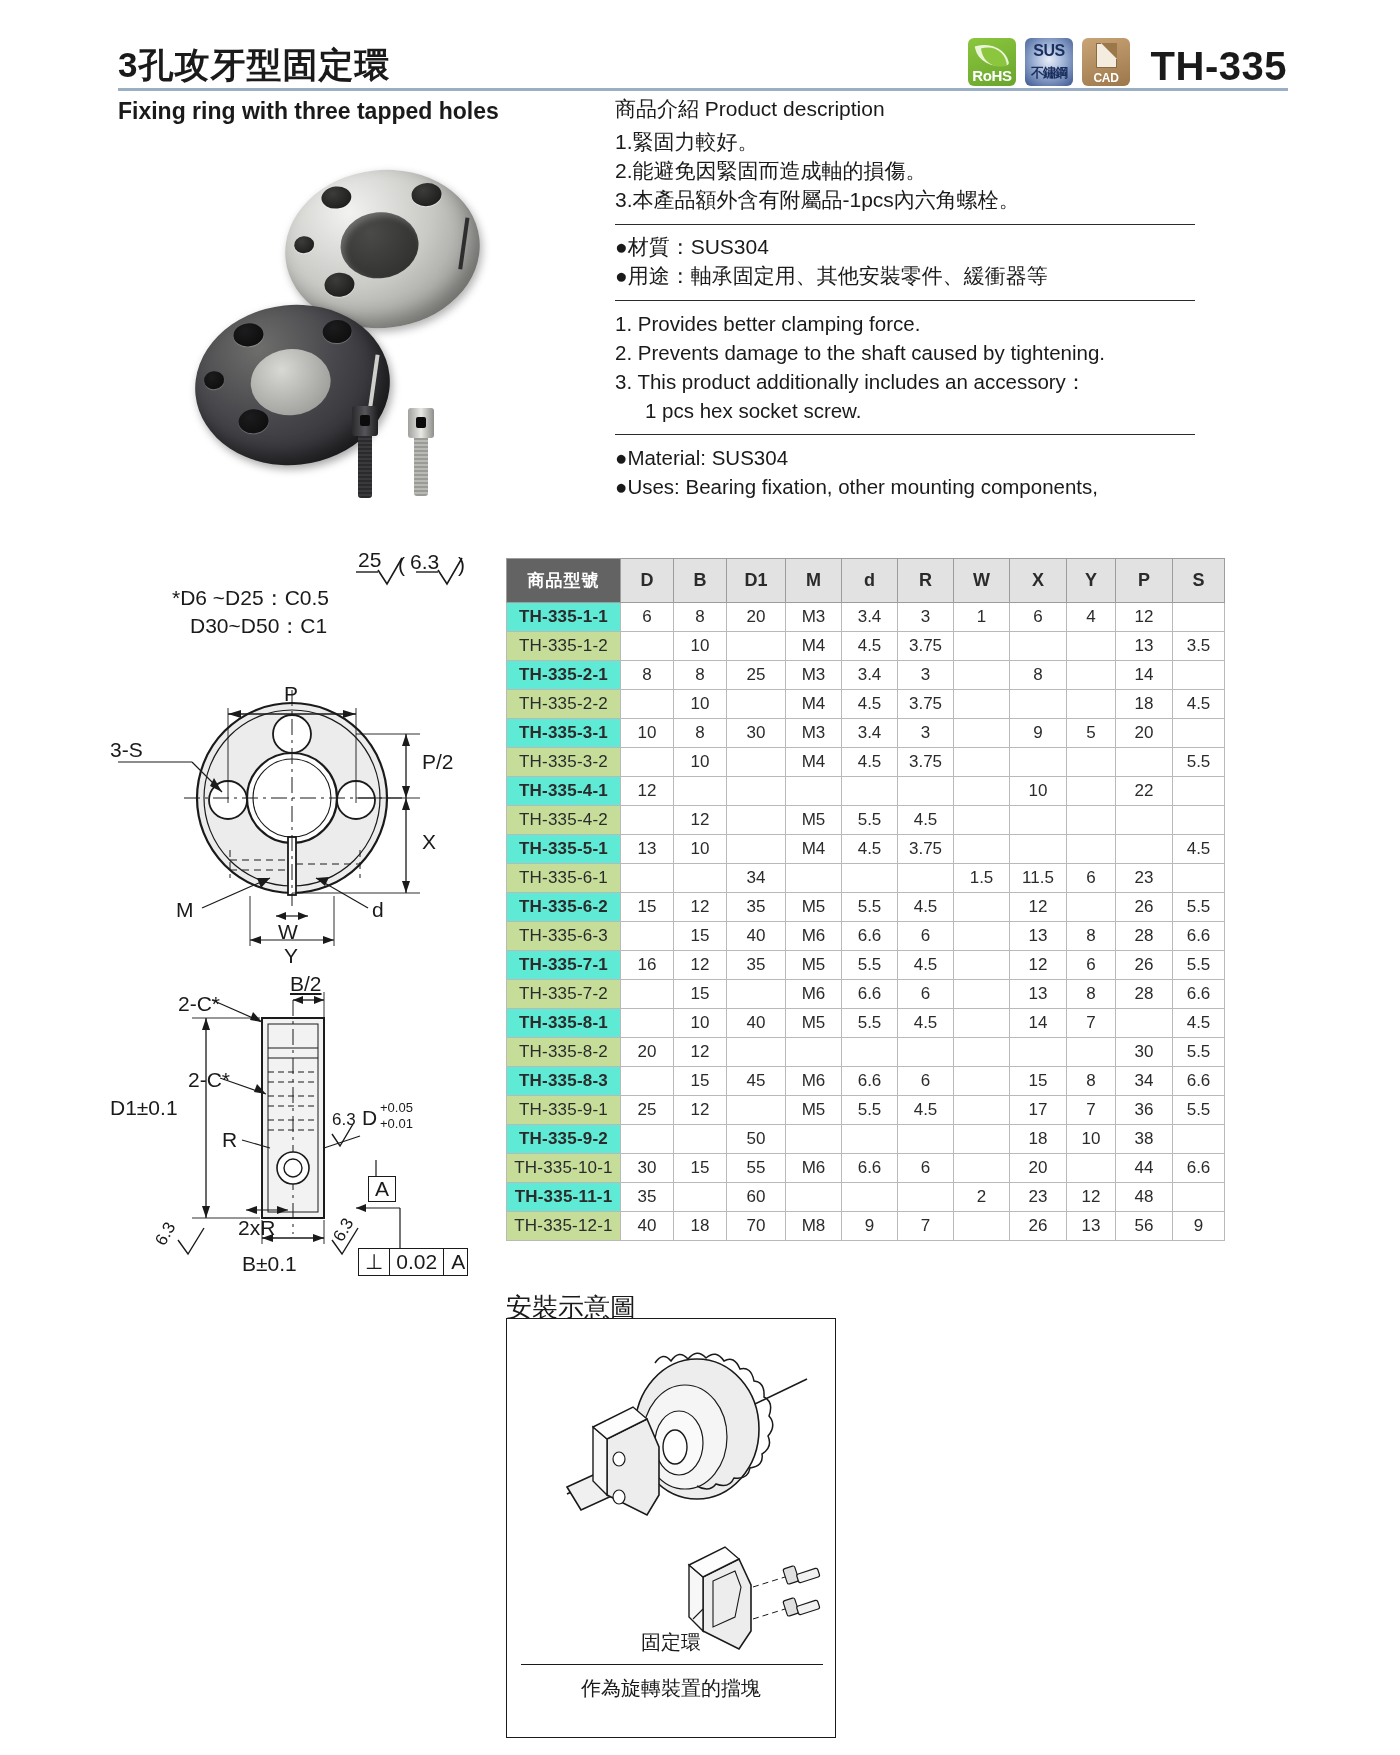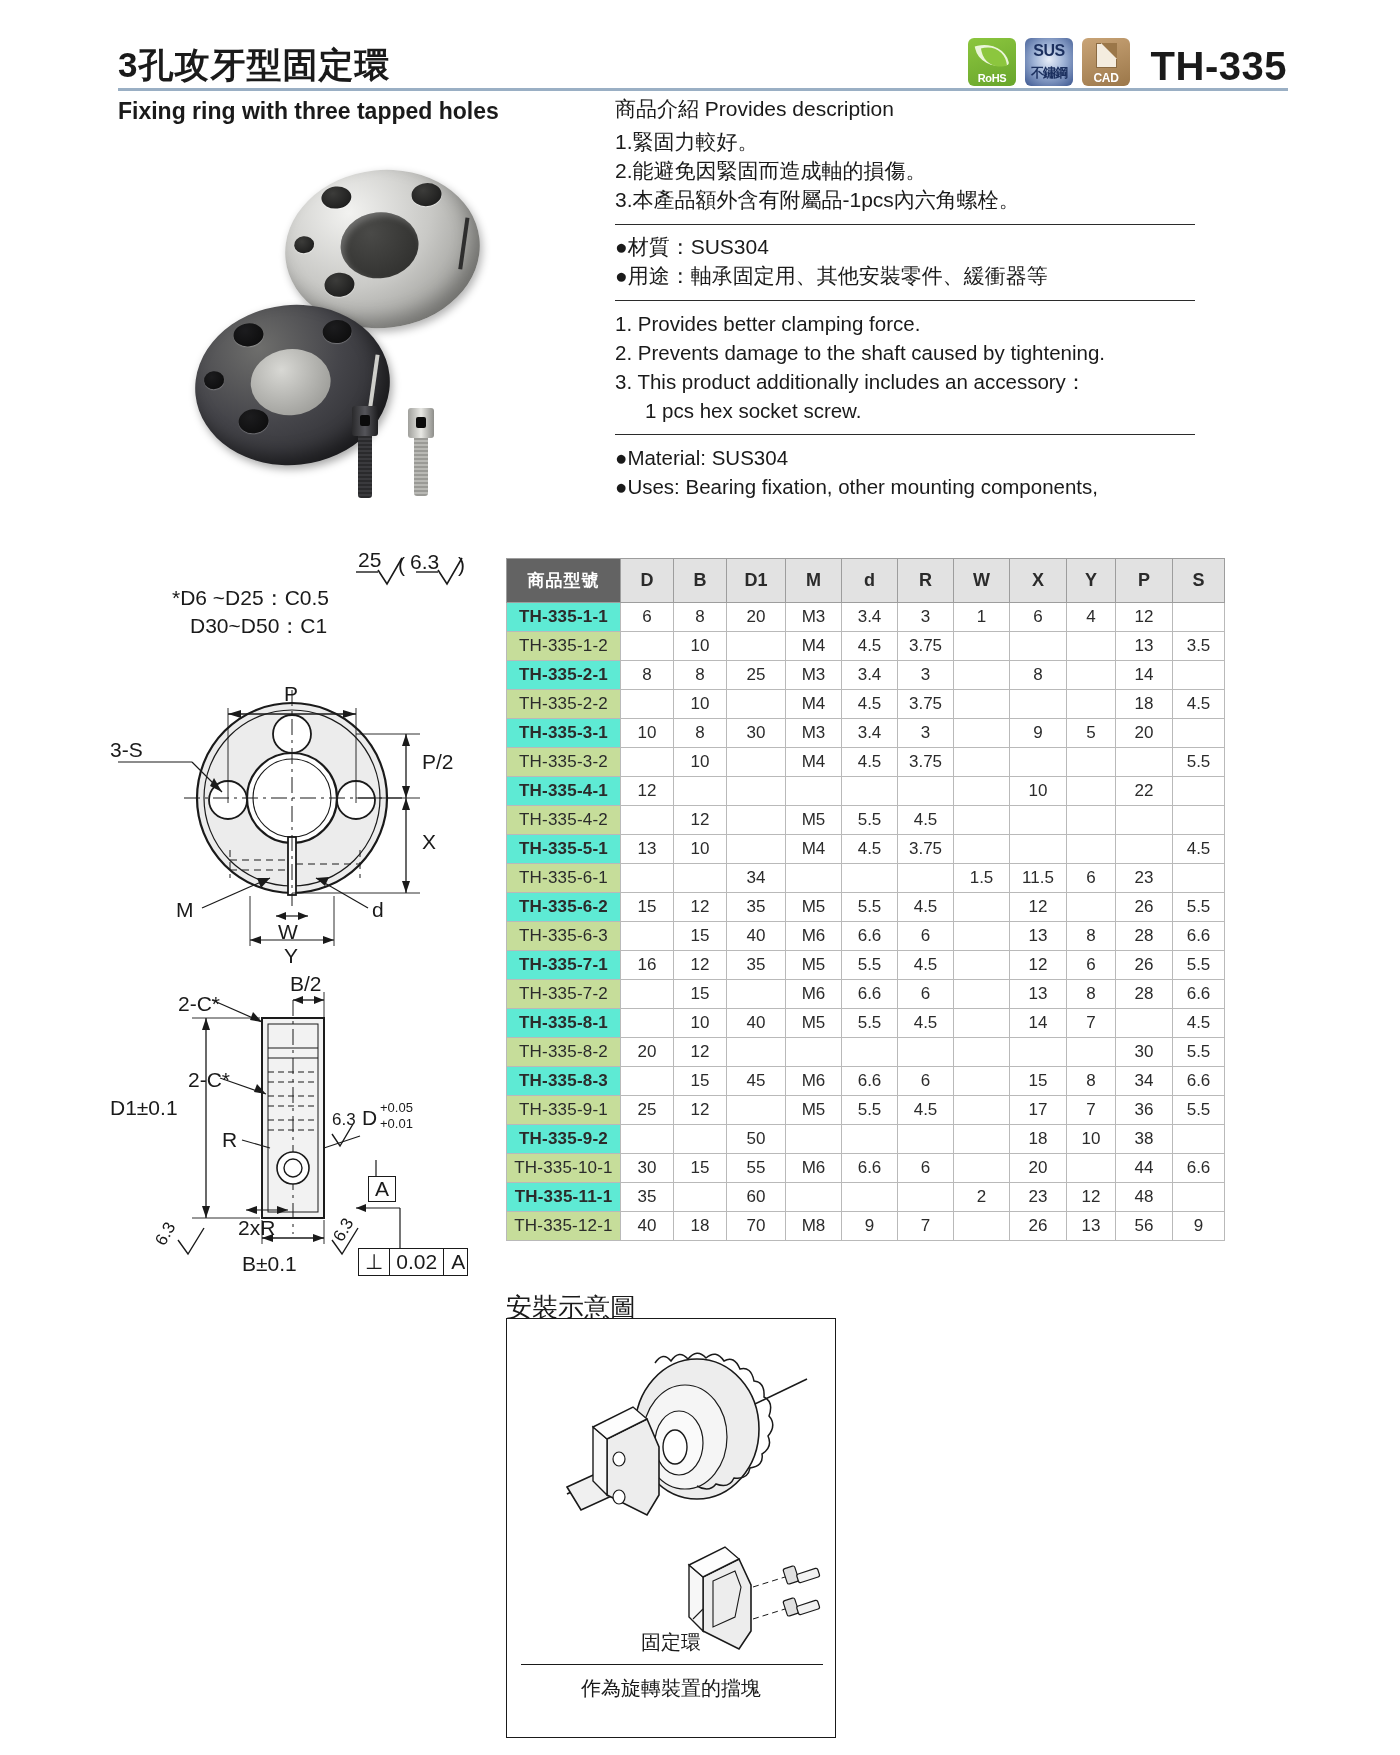--- a/index.html
+++ b/index.html
@@ -44,21 +44,21 @@
     border-radius:0 90% 10% 90%;
     transform:rotate(-12deg);
   }
   .badge-rohs .leaf2 {
     position:absolute; top:8px; left:15px; width:22px; height:22px;
     background:#8cc63e; border-radius:0 85% 0 85%;
     transform:rotate(-12deg);
   }
   .badge-rohs .btxt {
     position:absolute; bottom:2px; left:0; width:100%; text-align:center;
-    color:#fff; font-size:11px; font-weight:700; letter-spacing:-0.3px;
+    color:#fff; font-size:15px; font-weight:700; letter-spacing:-0.3px;
   }
   .badge-sus { background:radial-gradient(circle at 50% 45%, #e8eef8 0%, #9fb3d6 42%, #3a558f 100%); }
   .badge-sus .s1 { position:absolute; top:4px; width:100%; text-align:center;
                    font-size:16px; font-weight:700; color:#1b2f5e; letter-spacing:-0.5px;}
   .badge-sus .s2 { position:absolute; bottom:4px; width:100%; text-align:center;
                    font-size:13px; font-weight:700; color:#1b2f5e; letter-spacing:-1px;}
   .badge-cad { background:linear-gradient(160deg,#c9a477,#9b7749); }
   .badge-cad .page {
     position:absolute; top:5px; left:14px; width:21px; height:25px;
     background:#f4ecdf; border:1px solid #8a6a42;
@@ -222,21 +222,21 @@
   </div>
   <div class="screw screw-lite" style="left:228px;top:258px;">
     <div class="head">
         <div class="hex"></div>
       </div>
       <div class="shank"></div>
   </div>
 </div>
 
 <div class="desc">
-  <div class="desc-head">商品介紹 Provides description</div>
+  <div class="desc-head">商品介紹 Product description</div>
   <div class="desc-line">1.緊固力較好。</div>
   <div class="desc-line">2.能避免因緊固而造成軸的損傷。</div>
   <div class="desc-line">3.本產品額外含有附屬品-1pcs內六角螺栓。</div>
   <div class="hr"></div>
   <div class="desc-line">●材質：SUS304</div>
   <div class="desc-line">●用途：軸承固定用、其他安裝零件、緩衝器等</div>
   <div class="hr"></div>
   <div class="desc-en">1. Provides better clamping force.</div>
   <div class="desc-en">2. Prevents damage to the shaft caused by tightening.</div>
   <div class="desc-en">3. This product additionally includes an accessory：</div>
@@ -388,21 +388,21 @@
 
       <polyline points="68,692 78,706 94,680" fill="none" stroke="#1a1a1a" stroke-width="1.4"></polyline>
       <polyline points="222,692 232,706 248,680" fill="none" stroke="#1a1a1a" stroke-width="1.4"></polyline>
 
       <line x1="246" y1="660" x2="290" y2="660" stroke="#1a1a1a" stroke-width="1.2"></line>
       <line x1="290" y1="660" x2="290" y2="700" stroke="#1a1a1a" stroke-width="1.2"></line>
       <polygon points="246,660 256,656 256,664" fill="#1a1a1a"></polygon>
     </g>
   </svg>
   <div class="dtxt" style="left:68px; top:444px;">2-C*</div>
-  <div class="dtxt" style="left:180px; top:424px;">B/2</div>
+  <div class="dtxt" style="left:180px; top:424px;text-decoration:underline;">B/2</div>
   <div class="dtxt" style="left:78px; top:520px;">2-C*</div>
   <div class="dtxt" style="left:0px; top:548px;">D1±0.1</div>
   <div class="dtxt" style="left:112px; top:580px;">R</div>
   <div class="dtxt sm" style="left:222px; top:562px;">6.3</div>
   <div class="dtxt" style="left:252px; top:558px;">D</div>
   <div class="dtxt xs" style="left:270px; top:552px;">+0.05</div>
   <div class="dtxt xs" style="left:270px; top:568px;">+0.01</div>
   <div class="box-frame" style="left:258px; top:628px; width:28px; height:26px; display:flex;align-items:center;justify-content:center;">
     <span class="dtxt" style="position:static;">A</span>
   </div>

